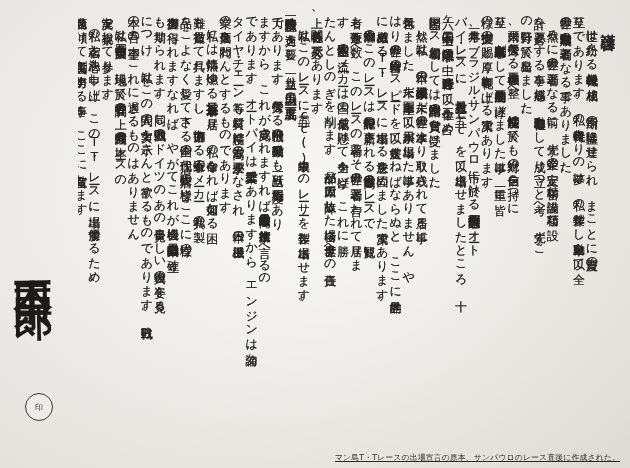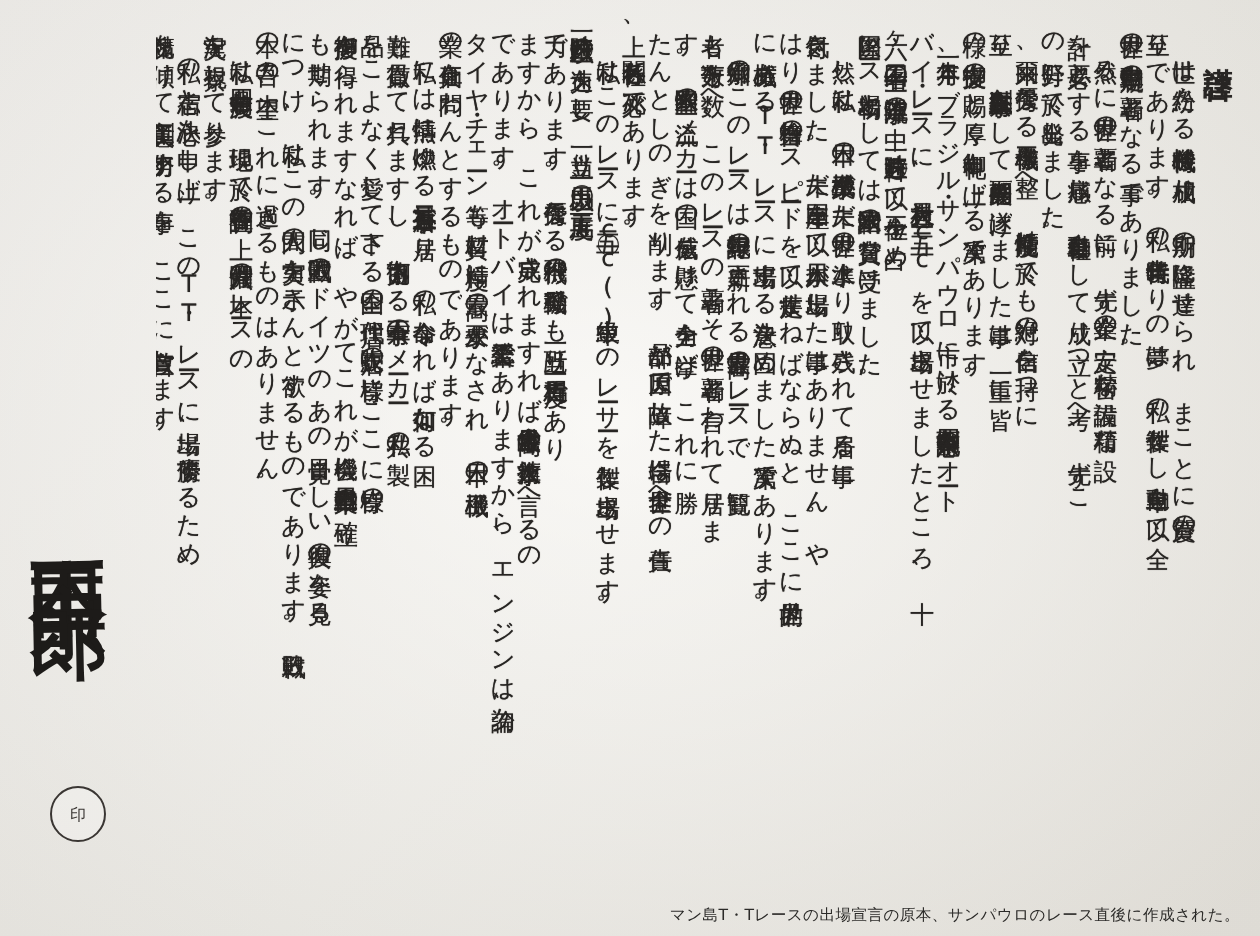--- a/index.html
+++ b/index.html
@@ -35,21 +35,21 @@
   .seal{
     position:absolute;left:25px;top:393px;width:26px;height:26px;
     border:1.6px solid #3a3633;border-radius:50%;
     display:flex;align-items:center;justify-content:center;
     font-size:8px;color:#3a3633;letter-spacing:0;
     background:rgba(255,255,255,.25);
   }
   .caption{
     position:absolute;right:10px;bottom:5px;
     font-size:7.8px;letter-spacing:.2px;color:#2b2a28;
-    font-family:"DejaVu Sans",sans-serif;white-space:nowrap;
+    font-family:"DejaVu Sans",sans-serif;white-space:nowrap;text-decoration:underline;
   }
 </style>
 </head>
 <body>
 
 <div id="stage" style="color: rgb(39, 37, 35);">
 
   <div class="sheet">
     <div class="col salutation">謹啓</div>
 

